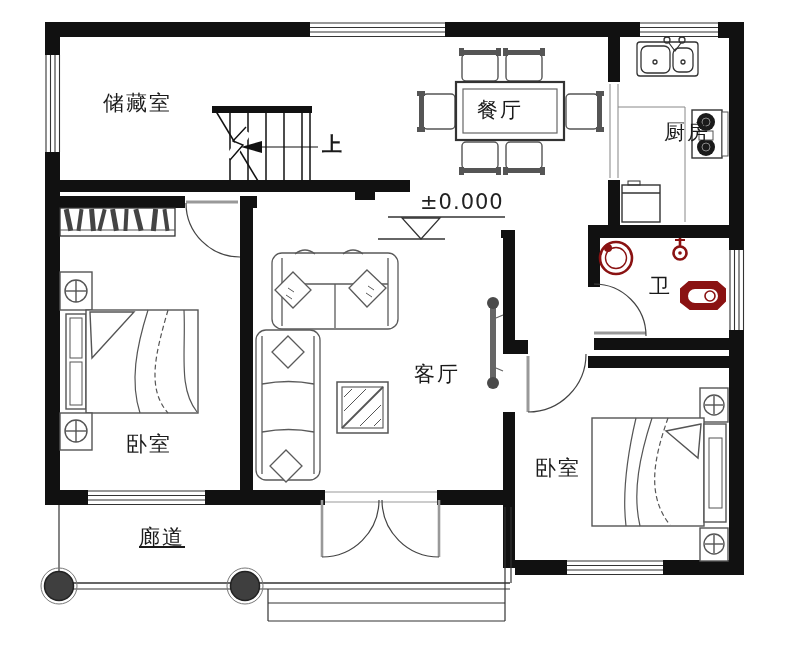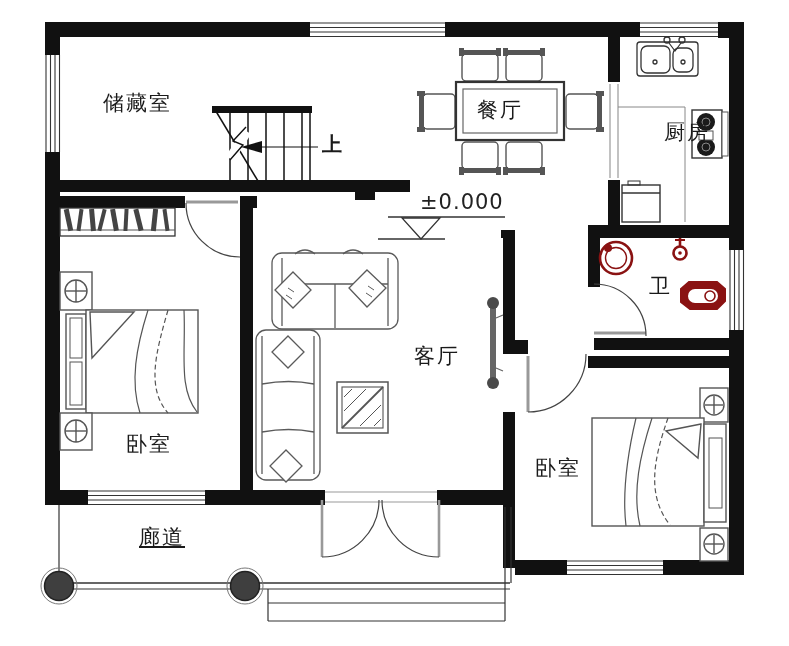--- a/index.html
+++ b/index.html
@@ -367,20 +367,20 @@
     <circle cx="59" cy="586" r="14.5" fill="#3f3f3f" stroke="#222" stroke-width="1.5"></circle>
     <circle cx="245" cy="586" r="18" fill="none" stroke="#777" stroke-width="1"></circle>
     <circle cx="245" cy="586" r="14.5" fill="#3f3f3f" stroke="#222" stroke-width="1.5"></circle>
   </g>
 </svg>
 
   <span class="room-label" style="left:103px;top:93px;">储藏室</span>
   <span class="room-label" style="left:477px;top:100px;">餐厅</span>
   <span class="room-label" style="left:629px;top:122px;margin-left:35px;">厨房</span>
   <span class="room-label" style="left:649px;top:276px;">卫</span>
-  <span class="room-label" style="left:414px;top:346px;">客厅</span>
+  <span class="room-label" style="left:414px;top:364px;">客厅</span>
   <span class="room-label" style="left:126px;top:434px;">卧室</span>
   <span class="room-label" style="left:535px;top:458px;">卧室</span>
   <span class="room-label" style="left:139px;top:527px;text-decoration:underline;">廊道</span>
   <span class="room-label small-label" style="left:322px;top:134px;">上</span>
   <span class="elev-label" style="left:420px;top:192px;">±0.000</span>
 
 </div>
 
 </body></html>

